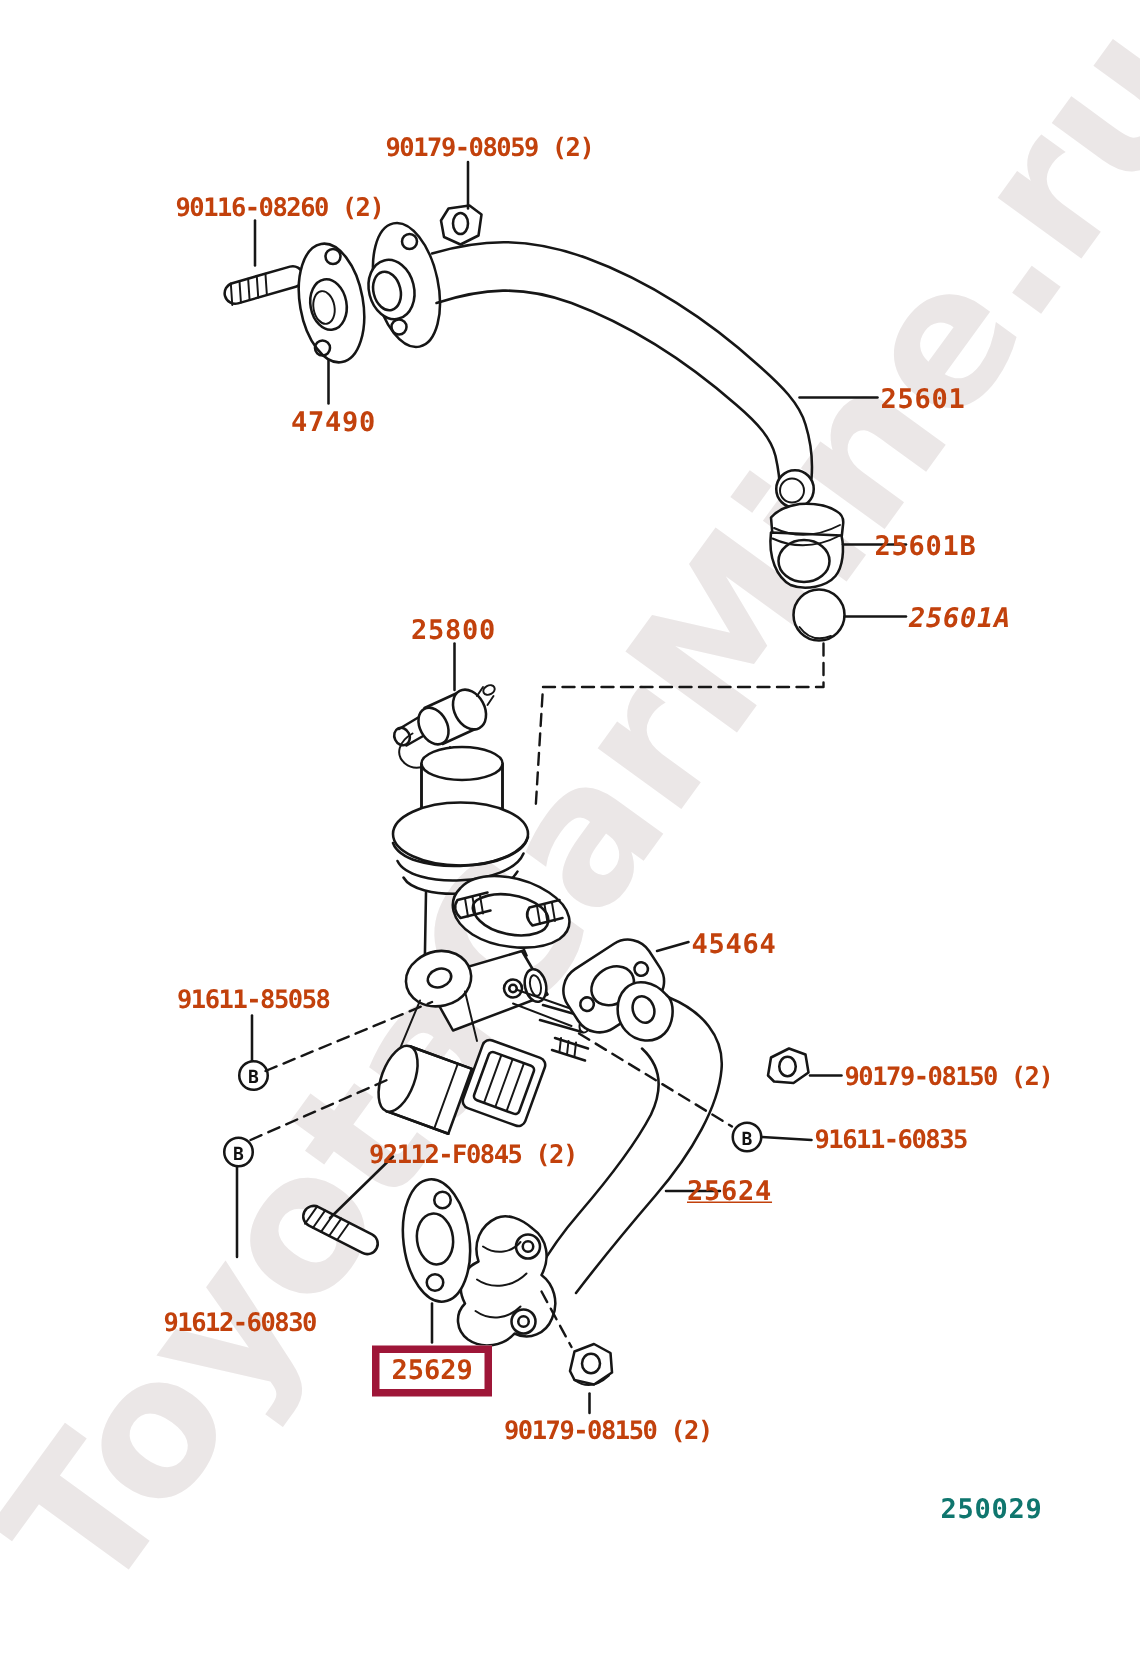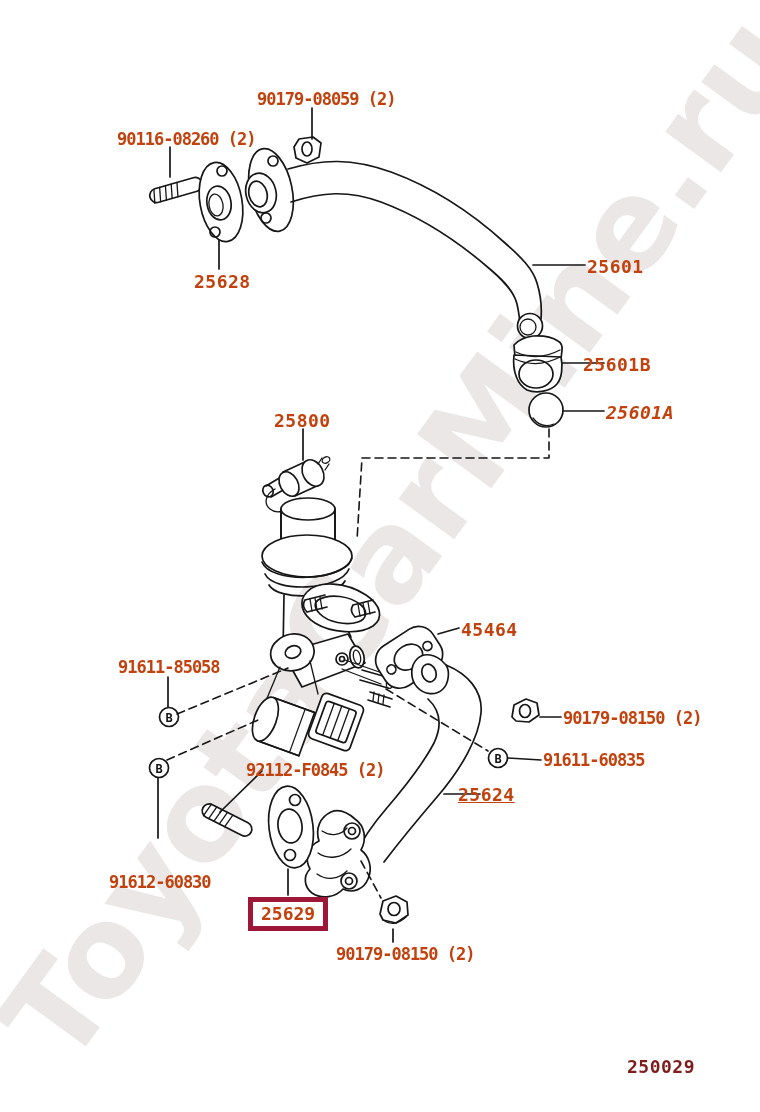--- a/index.html
+++ b/index.html
@@ -10,22 +10,22 @@
              line-height:165px;text-align:center;font-family:"DejaVu Sans",sans-serif;
              font-weight:bold;font-size:126px;color:#ebe7e7;transform:rotate(-54deg);
              white-space:nowrap;z-index:0;user-select:none;}
   svg.lineart{position:absolute;left:0;top:0;z-index:1;}
   .labels{position:absolute;left:0;top:0;width:100%;height:100%;z-index:3;}
   .part-label{position:absolute;font:bold 17px "DejaVu Sans Mono",monospace;
               letter-spacing:-1px;color:#c2410c;white-space:nowrap;cursor:pointer;}
   .part-label.short{font-size:18px;letter-spacing:.5px;}
   .part-label.highlighted{font-size:18px;letter-spacing:0;line-height:22px;
               border:5px solid var(--highlight);background:#fff;padding:1px 8px;}
-  .diagram-code{position:absolute;left:627px;top:1056px;font:bold 18px "DejaVu Sans Mono",monospace;
-              letter-spacing:.5px;color:#7f1d1d;z-index:3;}
+  .diagram-code{position:absolute;left:627px;top:996px;font:bold 18px "DejaVu Sans Mono",monospace;
+              letter-spacing:.5px;color:#0f766e;z-index:3;}
   
   .lineart path,.lineart line,.lineart ellipse,.lineart circle,.lineart rect{
       stroke:var(--ink);stroke-width:1.7;fill:none;stroke-linecap:round;stroke-linejoin:round;}
   .lineart .wf{fill:#ffffff;}
   .lineart .thin{stroke-width:1.3;}
   .lineart .leader{stroke-width:1.5;}
   .lineart .dash{stroke-width:1.6;stroke-dasharray:8 5;}
   .lineart text{stroke:none;fill:#111;font:bold 12px "DejaVu Sans Mono",monospace;
       text-anchor:middle;}
 </style>
@@ -254,21 +254,21 @@
       <path class="dash" d="M177,714 L288,668"></path>
       <path class="dash" d="M167,760 L258,720"></path>
       <path class="dash" d="M386,689 L488,751"></path>
       <path class="dash" d="M361,861 L381,898"></path>
     </g>
   </svg>
 
   <div class="labels">
       <div class="part-label" style="left: 257px; top: 89px;">90179-08059 (2)</div>
       <div class="part-label" style="left: 117px; top: 129px;">90116-08260 (2)</div>
-      <div class="part-label short" style="left: 194px; top: 271px;">25628</div>
+      <div class="part-label short" style="left: 194px; top: 271px;">47490</div>
       <div class="part-label short" style="left: 587px; top: 256px; text-align: center;">25601</div>
       <div class="part-label short" style="left: 583px; top: 354px;">25601B</div>
       <div class="part-label short" style="left: 606px; top: 402px; font-style: italic;">25601A</div>
       <div class="part-label short" style="left: 274px; top: 410px;">25800</div>
       <div class="part-label short" style="left: 461px; top: 619px;">45464</div>
       <div class="part-label" style="left: 118px; top: 657px;">91611-85058</div>
       <div class="part-label" style="left: 563px; top: 708px;">90179-08150 (2)</div>
       <div class="part-label" style="left: 543px; top: 750px; text-align: right;">91611-60835</div>
       <div class="part-label short" style="left: 458px; top: 784px; text-decoration: underline;">25624</div>
       <div class="part-label" style="left: 246px; top: 760px;">92112-F0845 (2)</div>

